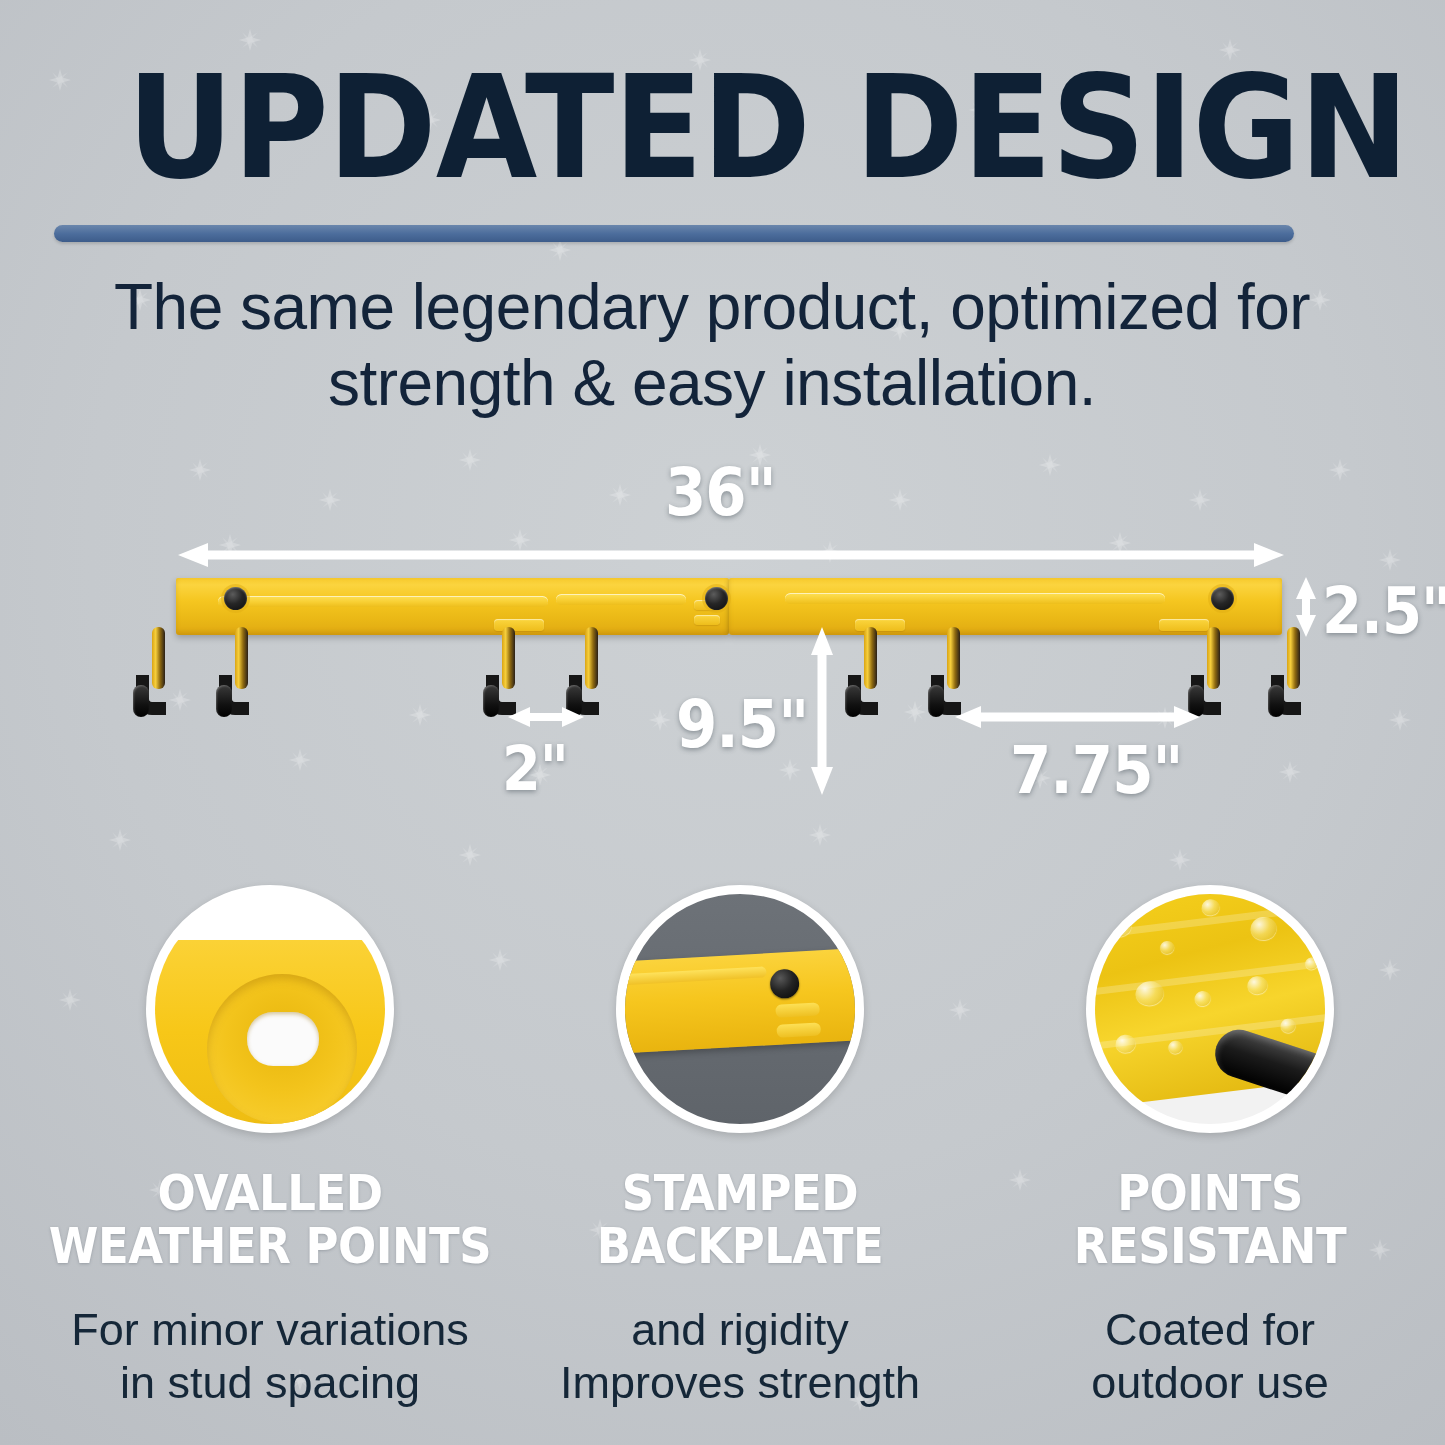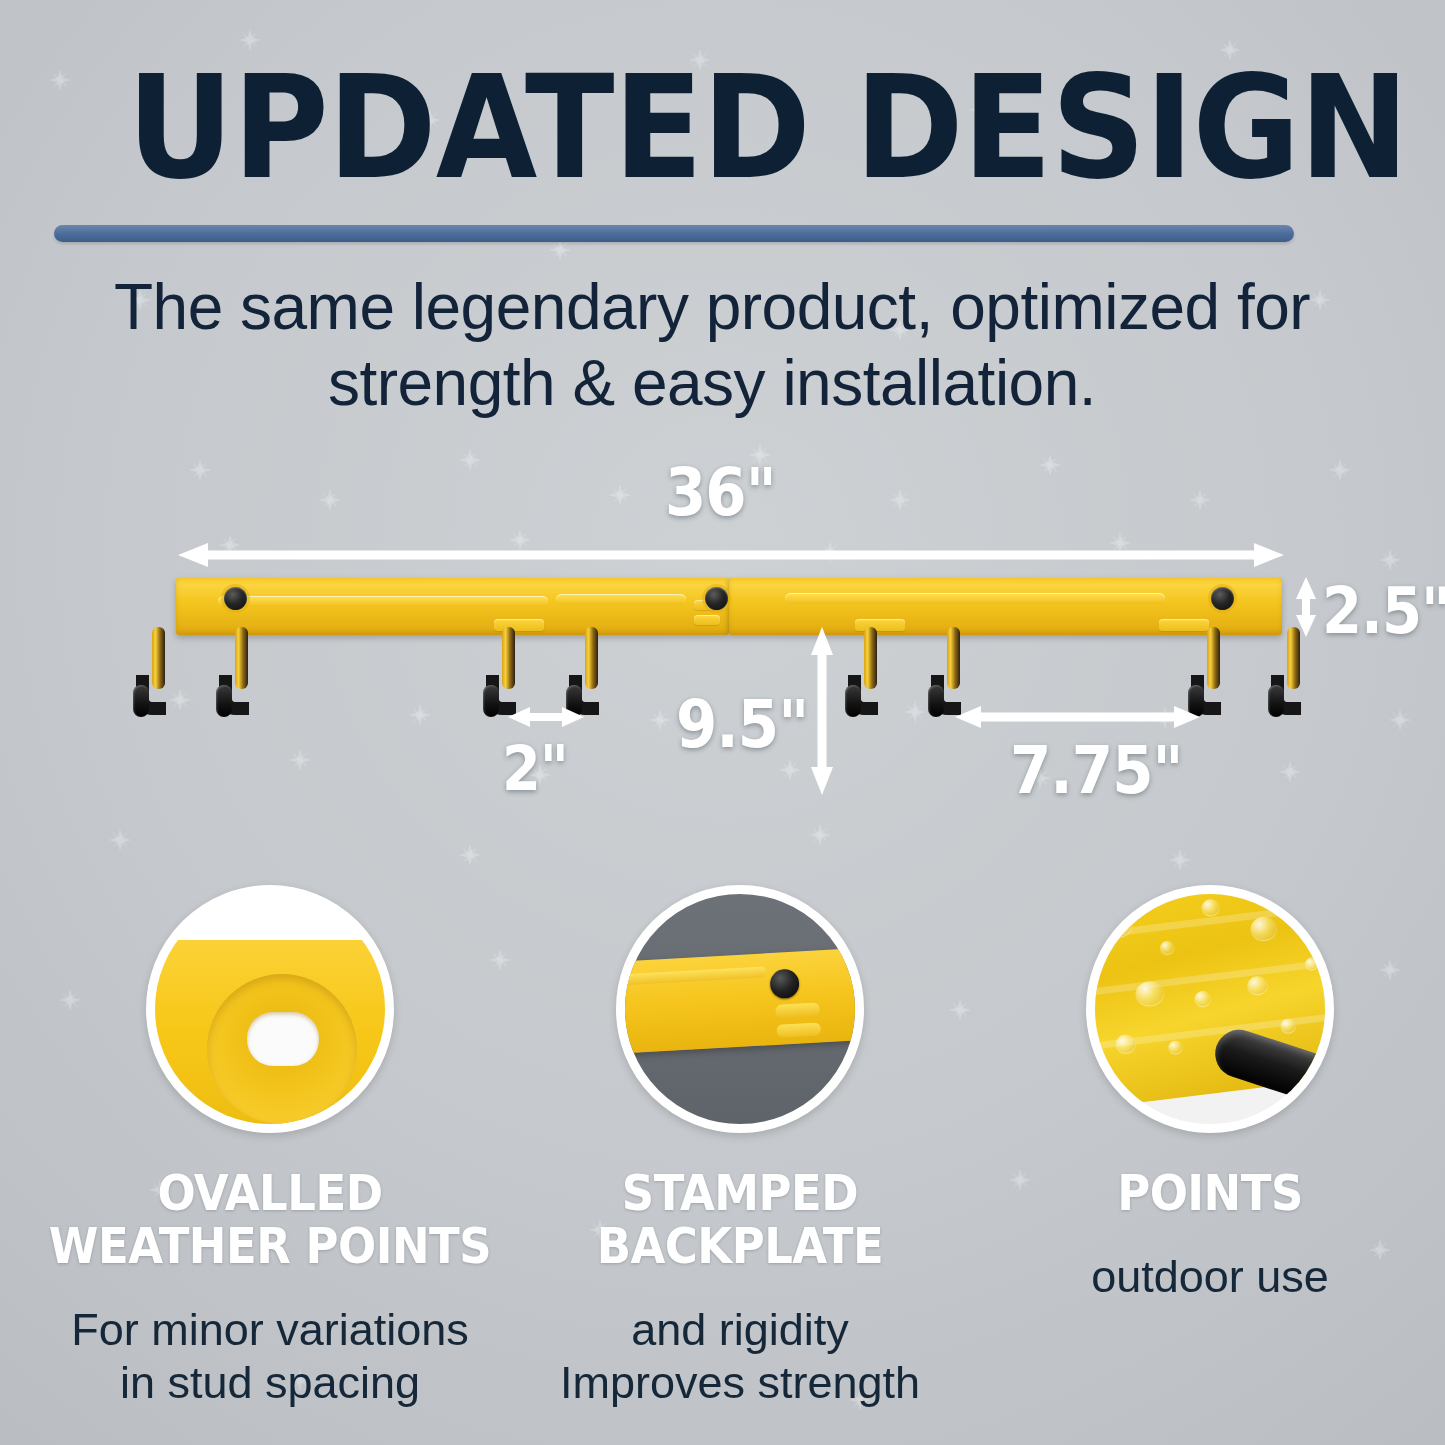--- a/index.html
+++ b/index.html
@@ -444,19 +444,21 @@
         <div class="drop" style="left:48px; top:146px; width:20px; height:18px;"></div>
         <div class="drop" style="left:100px; top:158px; width:14px; height:13px;"></div>
         <div class="drop" style="left:158px; top:166px; width:22px; height:20px;"></div>
         <div class="drop" style="left:214px; top:150px; width:15px; height:14px;"></div>
         <div class="drop" style="left:26px; top:74px; width:12px; height:11px;"></div>
       </div>
       <div class="hooktip"></div>
     </div>
     <div class="feat-title">
       <div>POINTS</div>
+      <div>RESISTANT</div>
     </div>
     <div class="feat-desc">
+      <div>Coated for</div>
       <div>outdoor use</div>
     </div>
   </div>
 
 </div>
 
 </body></html>

